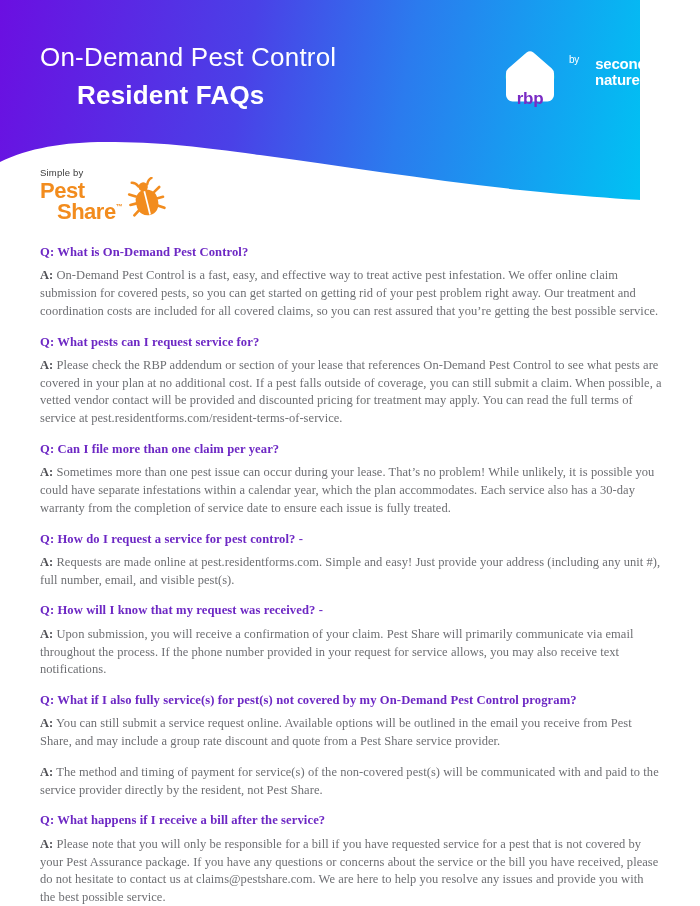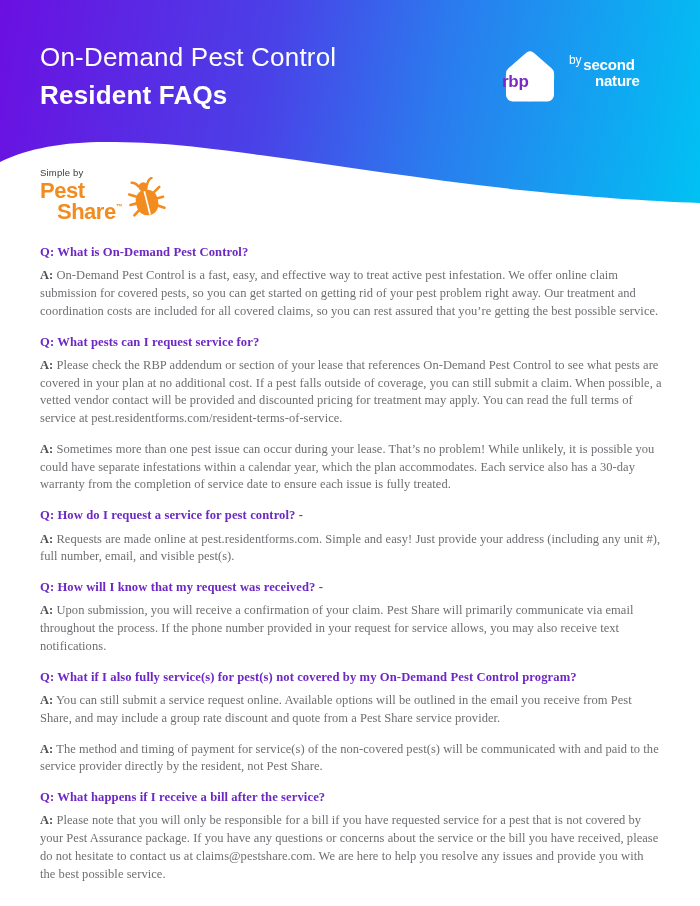--- a/index.html
+++ b/index.html
@@ -5,43 +5,43 @@
   * { margin:0; padding:0; box-sizing:border-box; }
   html,body { background:#e8e8e8; }
   body { font-family:"Liberation Sans", sans-serif; }
   .page {
     position:relative; width:700px; height:906px; margin:0 auto;
     background:#ffffff; overflow:hidden;
   }
 
   
   .hero {
-    position:relative; width:700px; height:210px;
+    position:relative; width:640px; height:210px;
     background:linear-gradient(100deg, #6b0fe1 0%, #4a41e7 38%, #2b7bee 62%, #00c2f3 100%);
   }
   .hero-wave { position:absolute; left:0; bottom:0; width:700px; height:75px; display:block; }
   .hero-text { position:absolute; left:40px; top:44px; color:#ffffff; }
   .hero-text h1 { font-size:26px; font-weight:500; letter-spacing:.2px; line-height:1; }
-  .hero-text h2 { font-size:26px; font-weight:700; letter-spacing:.2px; line-height:1; margin-top:12px; }
+  .hero-text h2 { font-size:26px; font-weight:700; letter-spacing:.2px; line-height:1; margin-top:12px;margin-left:37px; }
 
   
   .brand { position:absolute; left:502px; top:48px; display:flex; align-items:center; }
   .rbp-mark { position:relative; width:56px; height:58px; flex:0 0 auto; }
   .rbp-diamond {
     position:absolute; left:8px; top:9px; width:40px; height:40px;
     background:#2fd3c9; border-radius:9px; transform:rotate(45deg);
   }
   .rbp-house { position:absolute; left:0; top:0; }
   .rbp-label {
-    position:absolute; left:0; right:0; top:24px; text-align:left;
+    position:absolute; left:0; right:0; top:41px; text-align:center;
     font-size:17px; font-weight:700; color:#7a2bc4; letter-spacing:-.3px;
   }
   .sn-text { margin-left:11px; color:#ffffff; line-height:1; }
   .sn-line1 { font-size:15px; font-weight:700; letter-spacing:-.2px; }
-  .sn-by { font-size:12px; font-weight:400; vertical-align:6px; margin-right:2px; }
+  .sn-by { font-size:10px; font-weight:400; vertical-align:6px; margin-right:16px; }
   .sn-line2 { font-size:15px; font-weight:700; letter-spacing:-.2px; margin:1px 0 12px 26px; }
 
   
   .powered { position:absolute; left:40px; top:167px; }
   .powered-label { font-size:9.5px; color:#3a3a3a; letter-spacing:.2px; }
   .ps-row { display:flex; align-items:flex-start; margin-top:2px; }
   .ps-words { color:#f28c1e; font-weight:700; line-height:1; }
   .ps-word1 { font-size:22px; letter-spacing:-.5px; }
   .ps-word2 { font-size:22px; letter-spacing:-.5px; margin:-1px 0 0 17px; }
   .ps-tm { font-size:7px; vertical-align:10px; }
@@ -126,20 +126,21 @@
       <h3 class="q">Q: What is On-Demand Pest Control?</h3>
       <p class="a"><strong>A:</strong> <span>On-Demand Pest Control is a fast, easy, and effective way to treat active pest infestation. We offer online claim submission for covered pests, so you can get started on getting rid of your pest problem right away. Our treatment and coordination costs are included for all covered claims, so you can rest assured that you’re getting the best possible service.</span></p>
     </section>
 
     <section class="faq-item">
       <h3 class="q">Q: What pests can I request service for?</h3>
       <p class="a"><strong>A:</strong> <span>Please check the RBP addendum or section of your lease that references On-Demand Pest Control to see what pests are covered in your plan at no additional cost. If a pest falls outside of coverage, you can still submit a claim. When possible, a vetted vendor contact will be provided and discounted pricing for treatment may apply. You can read the full terms of service at pest.residentforms.com/resident-terms-of-service.</span></p>
     </section>
 
     <section class="faq-item">
+      <h3 class="q">Q: Can I file more than one claim per year?</h3>
       <p class="a"><strong>A:</strong> <span>Sometimes more than one pest issue can occur during your lease. That’s no problem! While unlikely, it is possible you could have separate infestations within a calendar year, which the plan accommodates. Each service also has a 30-day warranty from the completion of service date to ensure each issue is fully treated.</span></p>
     </section>
 
     <section class="faq-item">
       <h3 class="q">Q: How do I request a service for pest control? -</h3>
       <p class="a"><strong>A:</strong> <span>Requests are made online at pest.residentforms.com. Simple and easy! Just provide your address (including any unit #), full number, email, and visible pest(s).</span></p>
     </section>
 
     <section class="faq-item">
       <h3 class="q">Q: How will I know that my request was received? -</h3>

